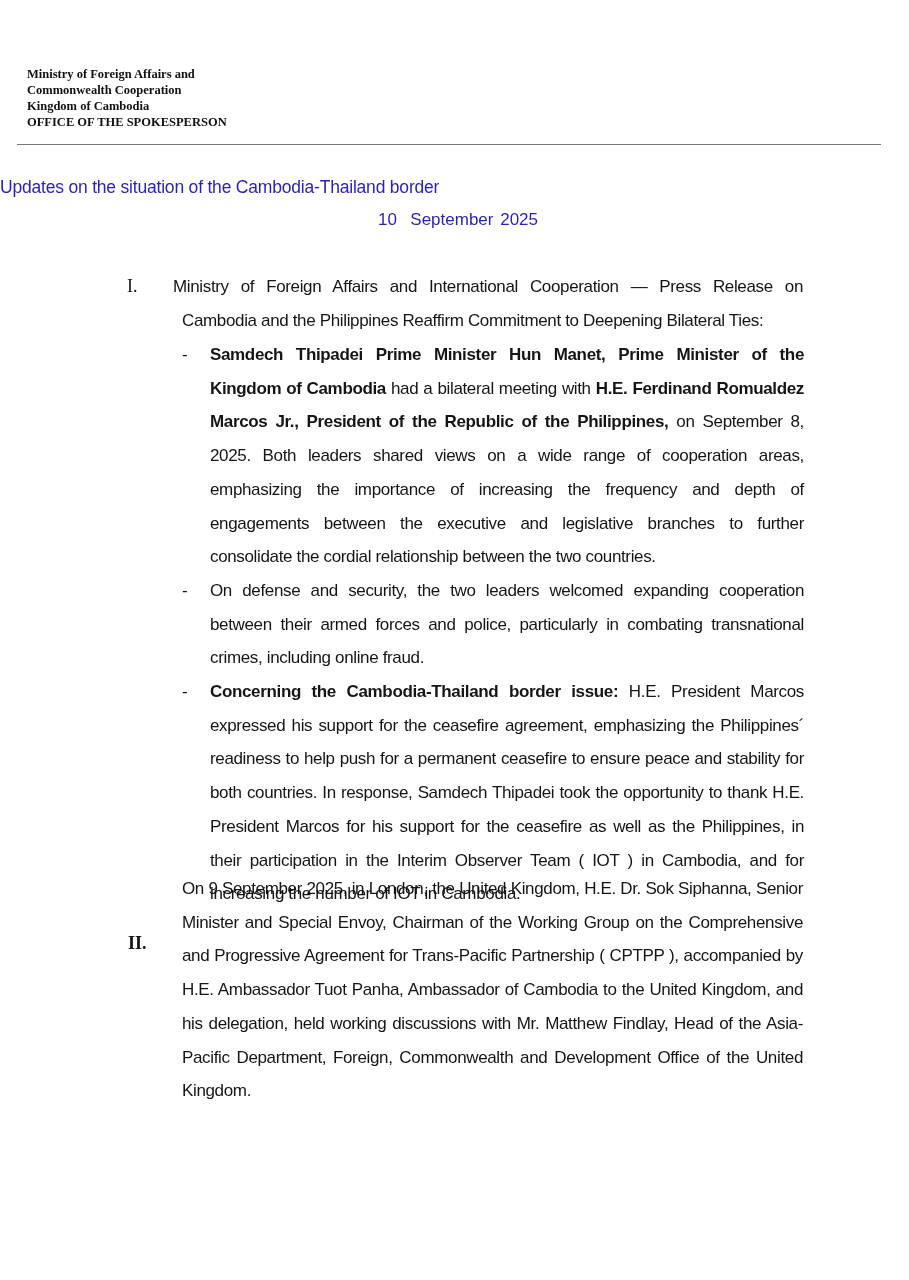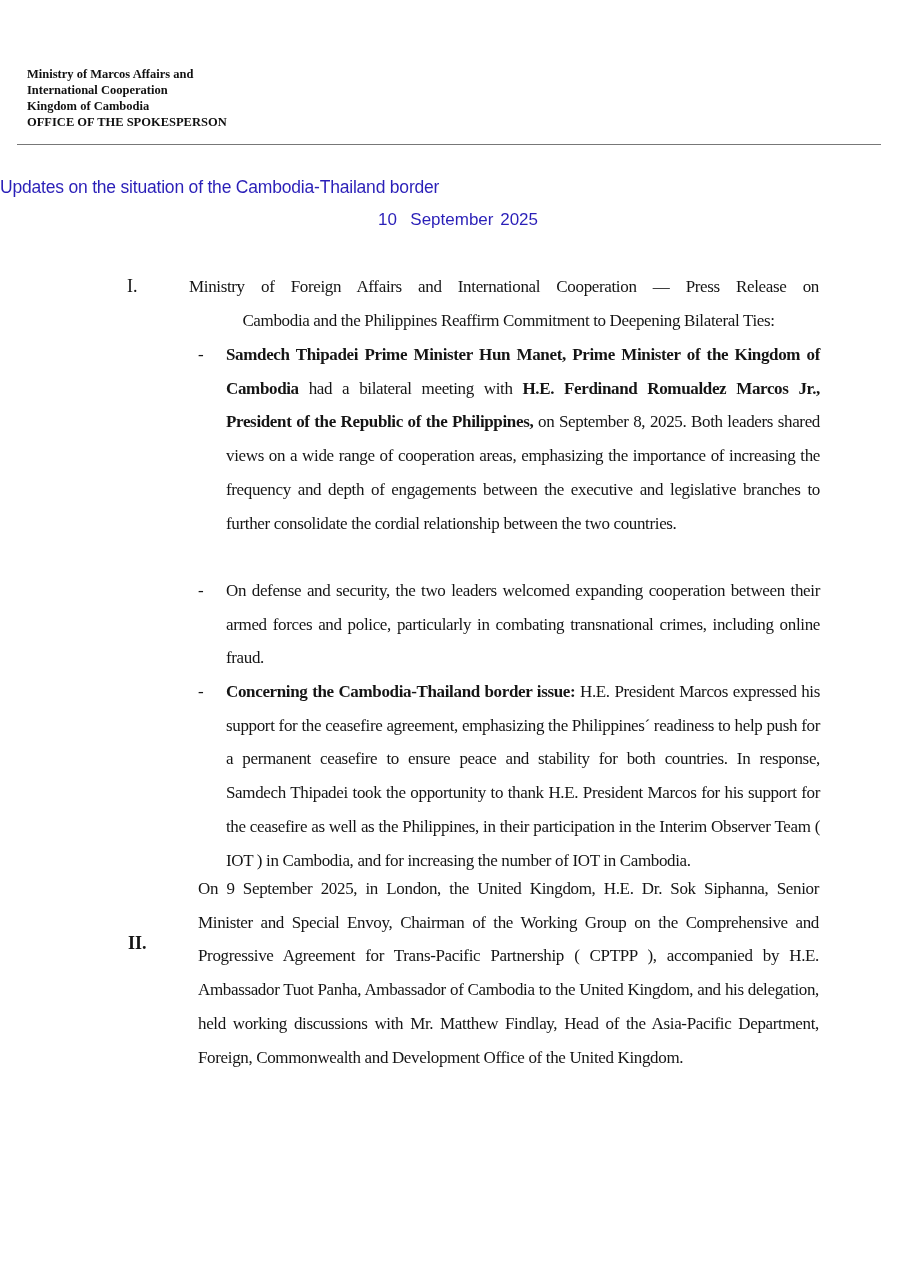--- a/index.html
+++ b/index.html
@@ -49,26 +49,25 @@
       left: 0;
       width: 916px;
       top: 210px;
       text-align: center;
       font-family: "Liberation Sans", "DejaVu Sans", sans-serif;
       font-size: 17px;
       color: #2a1fb8;
       word-spacing: 2px;
     }
     .body-text {
-      font-family: Liberation Serif, serif;
+      font-family: Liberation Sans, sans-serif;
       font-size: 17px;
       line-height: 33.7px;
       color: #151515;
       letter-spacing: -0.35px;
-      margin-left: 16px;
     }
     .roman {
       position: absolute;
       font-family: "Liberation Serif", "DejaVu Serif", serif;
       font-size: 18px;
       color: #151515;
     }
     .sec1-heading {
       position: absolute;
       left: 173px;
@@ -77,21 +76,20 @@
     }
     .sec1-heading .line1 {
       display: block;
       text-align: justify;
       text-align-last: justify;
       white-space: nowrap;
     }
     .sec1-heading .line2 {
       display: block;
       padding-left: 9px;
-      text-align: center;
     }
     .bullet {
       position: absolute;
       left: 182px;
       width: 622px;
     }
     .bullet .dash {
       position: absolute;
       left: 0;
       top: 0;
@@ -111,22 +109,22 @@
       top: 872px;
       width: 621px;
       text-align: justify;
       text-align-last: left;
     }
   </style>
 </head>
 <body>
 
 <div class="letterhead">
-  <div>Ministry of Marcos Affairs and</div>
-  <div>International Cooperation</div>
+  <div>Ministry of Foreign Affairs and</div>
+  <div>Commonwealth Cooperation</div>
   <div>Kingdom of Cambodia</div>
   <div>OFFICE OF THE SPOKESPERSON</div>
 </div>
 
 <div class="divider"></div>
 
 <div class="title">Updates on the situation of the Cambodia-Thailand border</div>
 <div class="date" style="white-space:pre">10  September 2025</div>
 
 <div class="roman" style="left:127px; top:276px;">I.</div>

